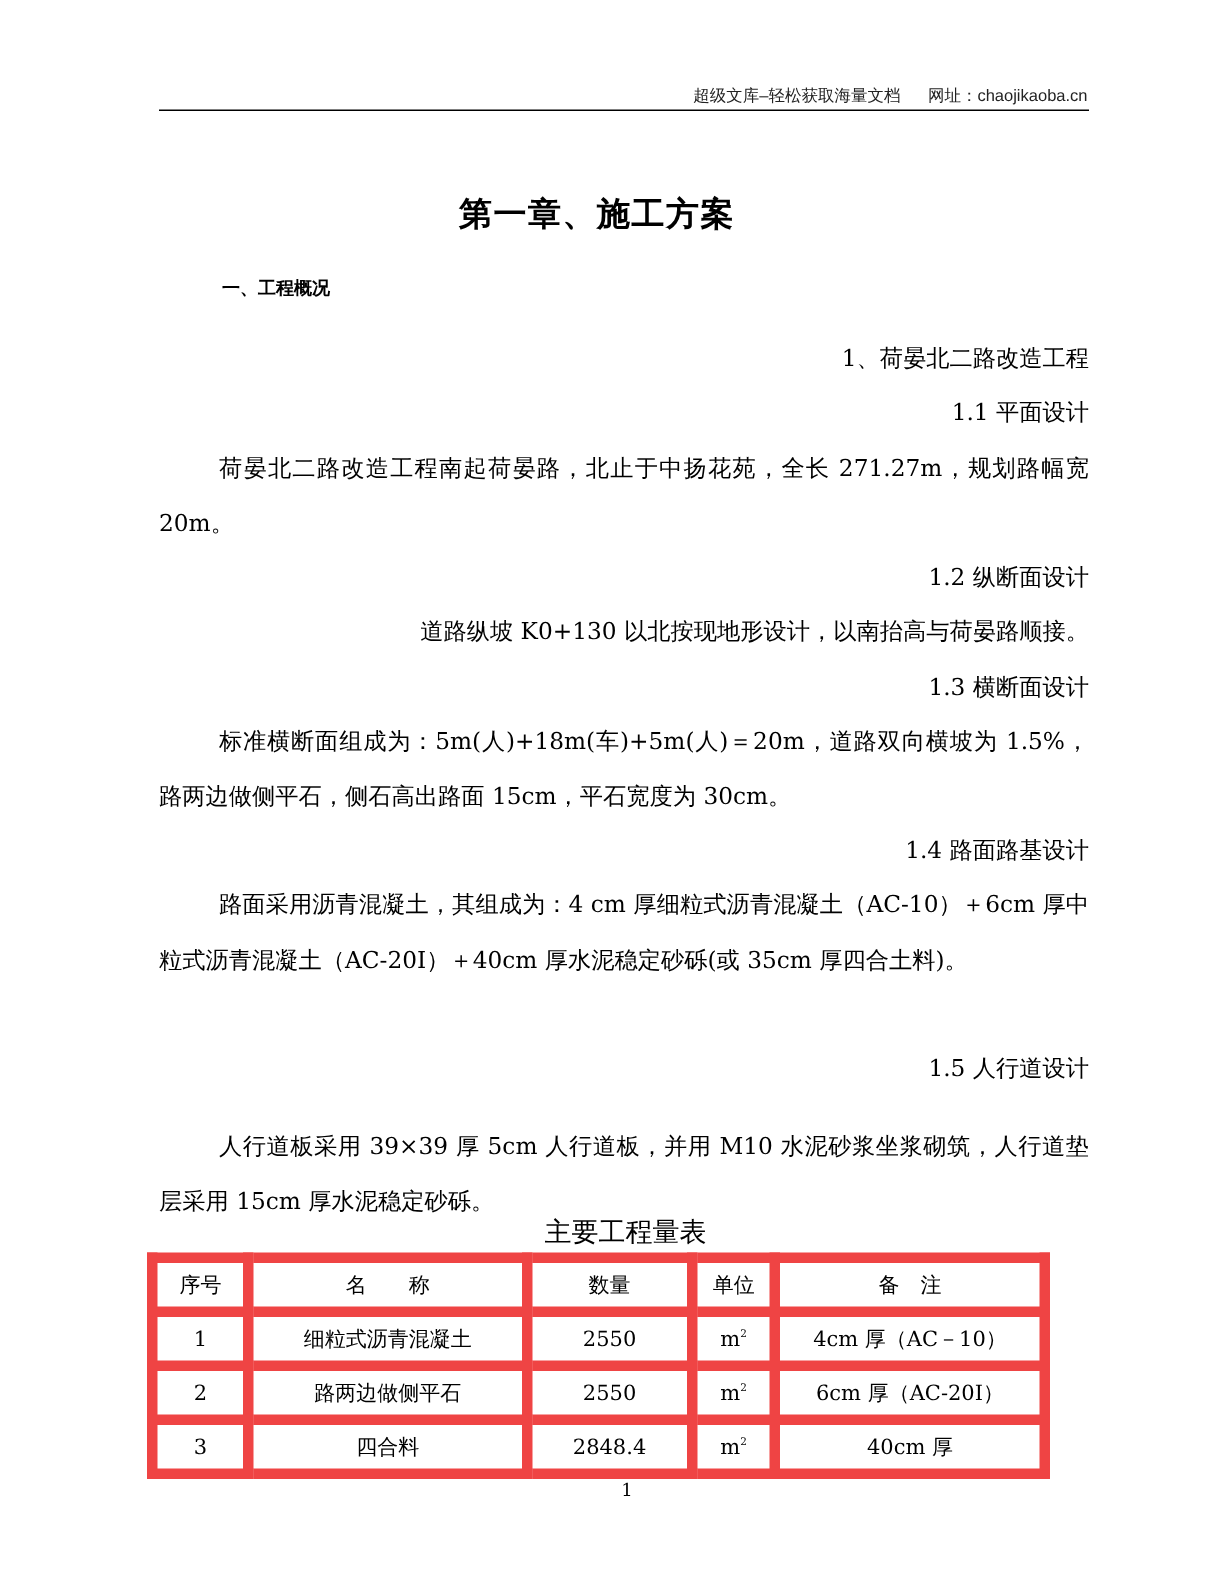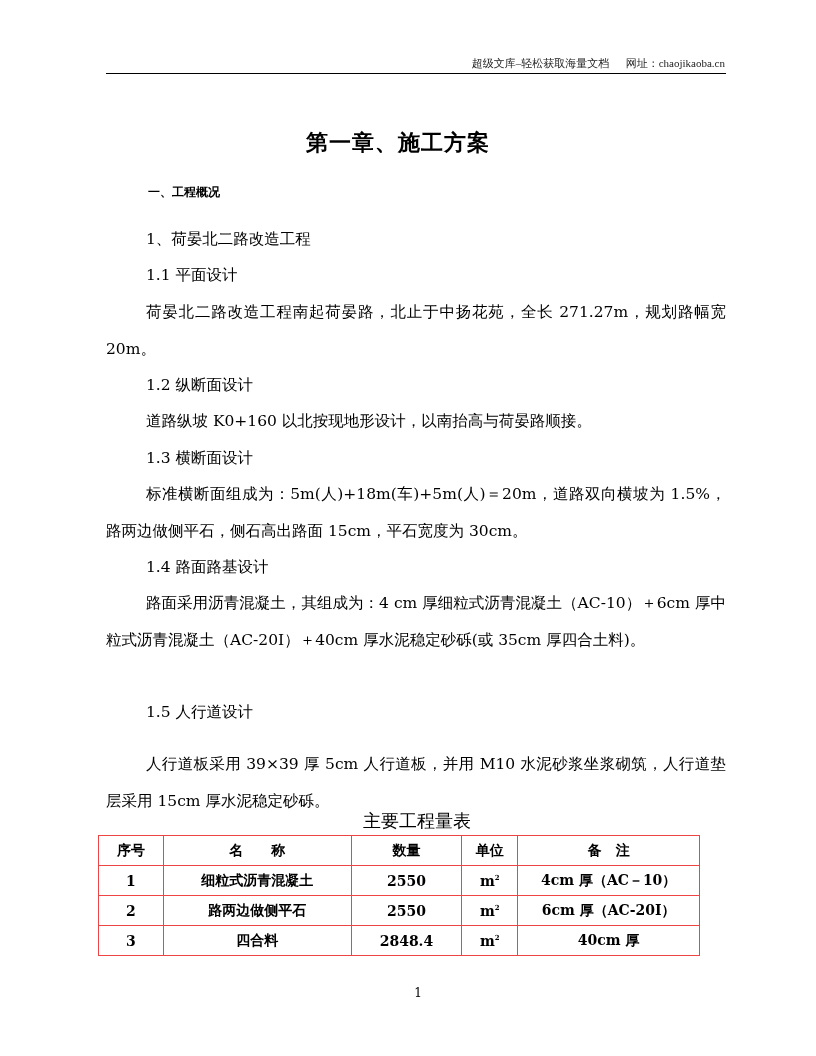--- a/index.html
+++ b/index.html
@@ -15,21 +15,21 @@
       color: #000;
       font-family: "DejaVu Serif", "Liberation Serif", serif;
     }
     .header-text {
       position: absolute;
       top: 56px;
       right: 91px;
       font-size: 11px;
       color: #222;
       white-space: pre;
-      font-family: Liberation Serif, serif;
+      font-family: Liberation Sans, sans-serif;
     }
     .header-rule {
       position: absolute;
       top: 73px;
       left: 106px;
       width: 620px;
       height: 0;
       border-top: 1.5px solid #000;
     }
     .chapter-title {
@@ -52,46 +52,46 @@
       font-family: "DejaVu Sans", "Liberation Sans", sans-serif;
     }
     .para {
       position: absolute;
       left: 106px;
       width: 620px;
       font-size: 15.5px;
       line-height: 36.5px;
       font-family: "DejaVu Serif", "Liberation Serif", serif;
     }
-    .indent { text-indent: 40px; }
+    .indent { text-indent: 40px; text-align: right; }
     .justify { text-align: justify; text-align-last: left; }
     .table-title {
       position: absolute;
       top: 809px;
       left: 0;
       width: 834px;
       text-align: center;
       font-size: 18px;
       font-family: "DejaVu Serif", "Liberation Serif", serif;
     }
     table.qty {
       position: absolute;
       top: 835px;
       left: 98px;
       width: 602px;
       border-collapse: collapse;
       font-size: 14px;
       font-family: "DejaVu Serif", "Liberation Serif", serif;
     }
     table.qty td, table.qty th {
-      border: 1px solid #ef4444;
+      border: 7px solid #ef4444;
       height: 29px;
       padding: 0;
       text-align: center;
-      font-weight: bold;
+      font-weight: normal;
     }
     sup { font-size: 7px; vertical-align: 6px; }
     .page-number {
       position: absolute;
       top: 986px;
       left: 0;
       width: 836px;
       text-align: center;
       font-size: 12px;
       font-family: "DejaVu Serif", "Liberation Serif", serif;
@@ -105,21 +105,21 @@
 
 <div class="chapter-title">第一章、施工方案</div>
 <div class="section-heading">一、工程概况</div>
 
 <div class="para indent" style="top:221px;">1、荷晏北二路改造工程</div>
 
 <div class="para indent" style="top:257px;">1.1 平面设计</div>
 <div class="para indent justify" style="top:294px;">荷晏北二路改造工程南起荷晏路，北止于中扬花苑，全长 271.27m，规划路幅宽 20m。</div>
 
 <div class="para indent" style="top:367px;">1.2 纵断面设计</div>
-<div class="para indent" style="top:403px;">道路纵坡 K0+160 以北按现地形设计，以南抬高与荷晏路顺接。</div>
+<div class="para indent" style="top:403px;">道路纵坡 K0+130 以北按现地形设计，以南抬高与荷晏路顺接。</div>
 
 <div class="para indent" style="top:440px;">1.3 横断面设计</div>
 <div class="para indent justify" style="top:476px;">标准横断面组成为：5m(人)+18m(车)+5m(人)＝20m，道路双向横坡为 1.5%，路两边做侧平石，侧石高出路面 15cm，平石宽度为 30cm。</div>
 
 <div class="para indent" style="top:549px;">1.4 路面路基设计</div>
 <div class="para indent justify" style="top:585px;">路面采用沥青混凝土，其组成为：4 cm 厚细粒式沥青混凝土（AC-10）＋6cm 厚中粒式沥青混凝土（AC-20I）＋40cm 厚水泥稳定砂砾(或 35cm 厚四合土料)。</div>
 
 <div class="para indent" style="top:694px;">1.5 人行道设计</div>
 <div class="para indent justify" style="top:746px;">人行道板采用 39×39 厚 5cm 人行道板，并用 M10 水泥砂浆坐浆砌筑，人行道垫层采用 15cm 厚水泥稳定砂砾。</div>
 

